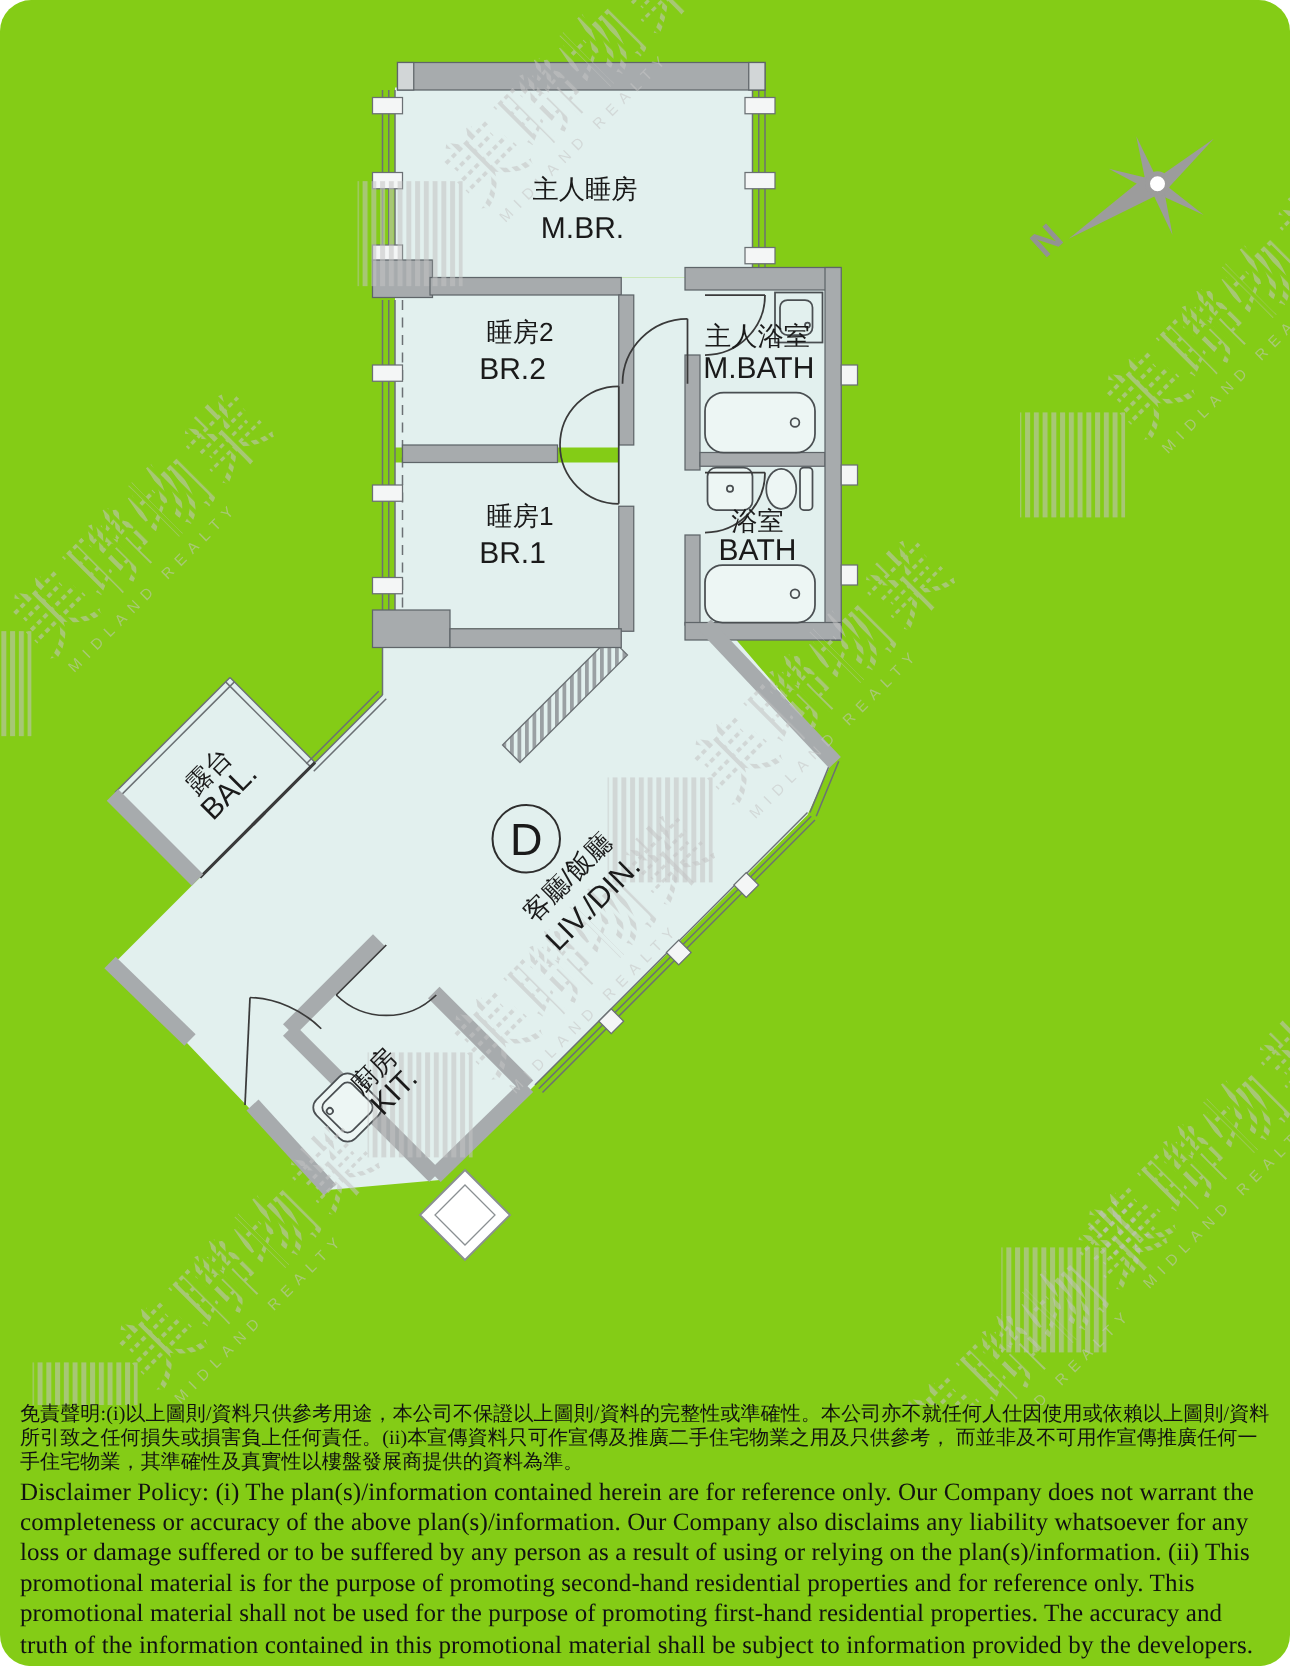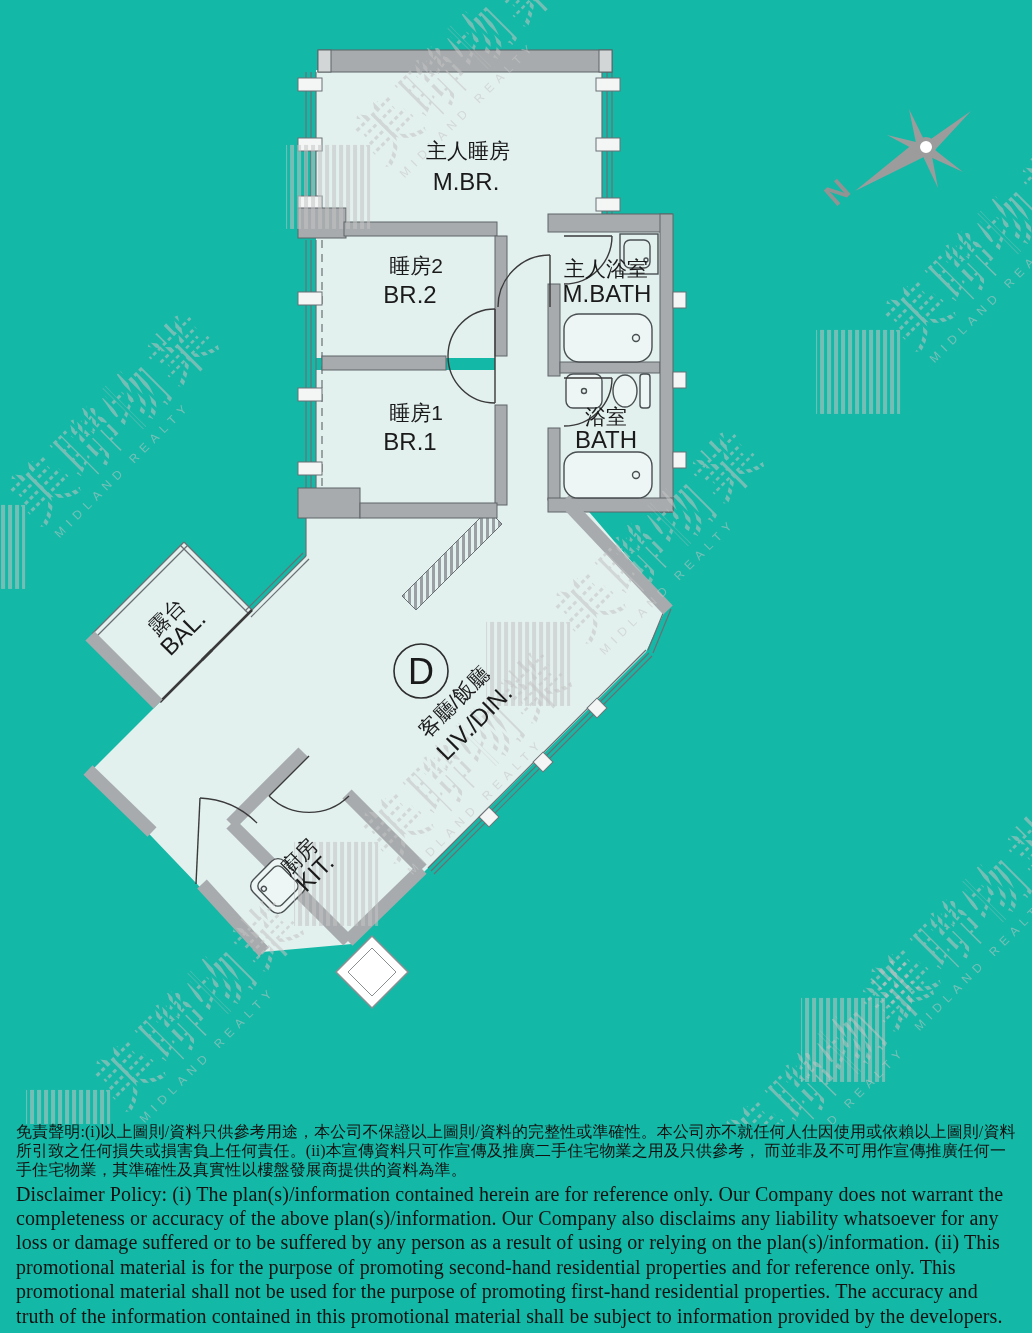--- a/index.html
+++ b/index.html
@@ -1,17 +1,17 @@
 <!DOCTYPE html>
 <html><head>
 <meta charset="utf-8">
 <style>
   html,body{margin:0;padding:0;background:#ffffff;}
-  .stage{position:relative;width:1032px;height:1333px;background:#14b8a6;overflow:hidden;
-         font-family:"Liberation Sans", sans-serif;}
+  .stage{position:relative;width:1032px;height:1333px;background:#84cc16;overflow:hidden;
+         font-family:"Liberation Sans", sans-serif;border-radius:25px;}
   .plan-svg{position:absolute;left:0;top:0;}
   .disclaimer{position:absolute;left:16px;top:1122px;width:1002px;color:#111;font-family:Liberation Serif, serif;}
   .disclaimer p{margin:0 0 2px 0;font-size:16px;line-height:1.2;letter-spacing:0.1px;}
   .disclaimer p.en{font-size:20px;line-height:1.22;}
   text{font-family:"Liberation Sans", sans-serif;}
   .roomfill{fill:#e2f0ee;}
   .wall{fill:#a7abad;stroke:#5f6569;stroke-width:1;}
   .wall-lt{fill:#d2d6d7;stroke:#5f6569;stroke-width:1;}
   .dwall{stroke:#a7abad;stroke-width:13;fill:none;}
   .win{stroke:#6b7074;stroke-width:1.2;fill:none;}

